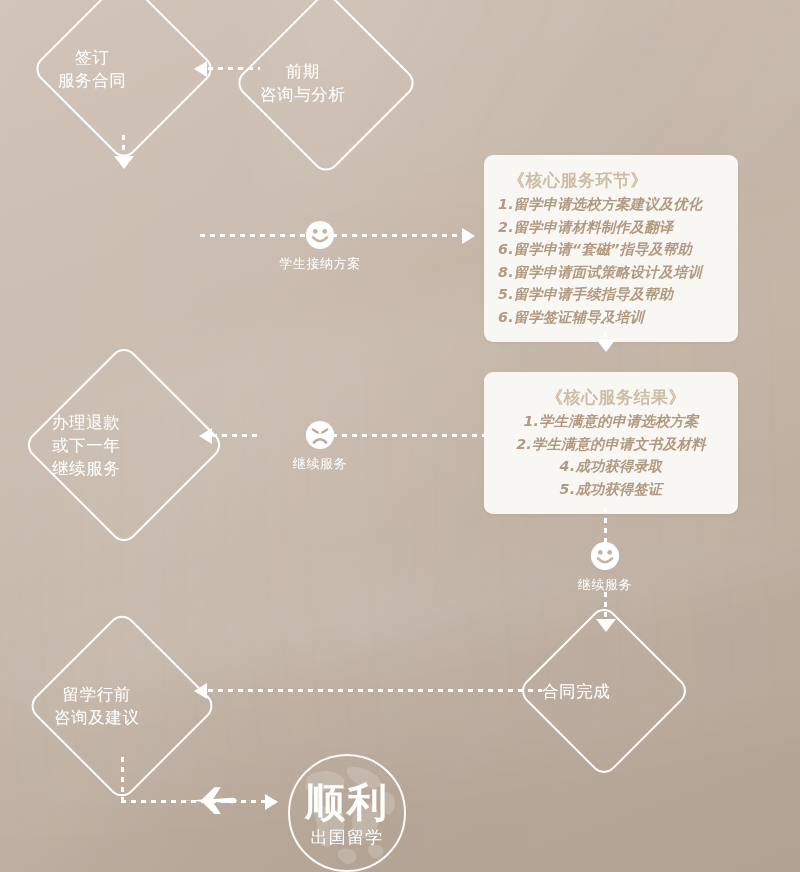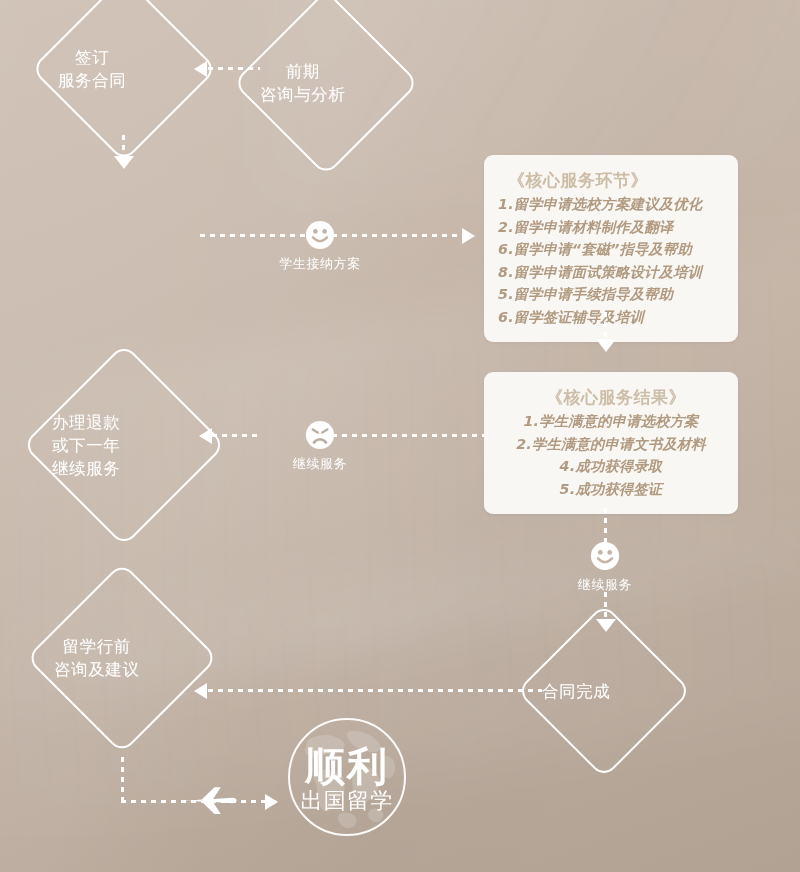--- a/index.html
+++ b/index.html
@@ -131,21 +131,21 @@
     opacity: 0.17;
   }
   .finalcircle .big {
     position: relative;
     color: #ffffff; font-size: 40px; font-weight: 700;
     letter-spacing: 2px; line-height: 44px;
     margin-top: 2px;
   }
   .finalcircle .small {
     position: relative;
-    color: #ffffff; font-size: 22px; letter-spacing: 1.2px;
+    color: #ffffff; font-size: 17px; letter-spacing: 1.2px;
     line-height: 22px; margin-top: 2px;
   }
   .plane { position: absolute; }
 </style>
 </head>
 <body>
 
 <div id="stage">
 
   <div class="streak s1"></div>
@@ -242,35 +242,35 @@
   <div class="arrow-d" style="left:596px; top:619px;"></div>
 
   <div class="diamond" style="left:542px; top:629px; width:124px; height:124px;">
     <div class="shape"></div>
     <div class="dlabel">合同完成</div>
   </div>
 
   <div class="hdots" style="left:208px; top:689px; width:334px;"></div>
   <div class="arrow-l" style="left:194px; top:683px;"></div>
 
-  <div class="diamond" style="left:54px; top:590px; width:136px; height:136px;">
+  <div class="diamond" style="left:54px; top:638px; width:136px; height:136px;">
     <div class="shape"></div>
     <div class="dlabel">留学行前
 咨询及建议</div>
   </div>
 
   <div class="vdots" style="left:121px; top:757px; height:46px;"></div>
   <div class="hdots" style="left:121px; top:800px; width:155px;"></div>
   <div class="arrow-r" style="left:265px; top:794px;"></div>
 
   <svg class="plane" viewBox="0 0 64 40" style="left:180px; top:778px; width:58px; height:44px;">
     <path d="M2 21.5 L24 19.5 L38 6 L45 6 L36.5 19 L58 17.5 C61 17.4 62.5 19.2 62.5 20.6 C62.5 22 61 23.6 58 23.6 L36.5 22.2 L45 35.5 L38 35.5 L24 22 L2 20 Z" fill="#ffffff"></path>
   </svg>
 
-  <div class="finalcircle" style="left:288px; top:718px; width:118px; height:118px;">
+  <div class="finalcircle" style="left:288px; top:754px; width:118px; height:118px;">
     <svg class="globe" viewBox="0 0 120 120">
       <g fill="#ffffff">
         <path d="M18 22 C26 16 38 14 48 18 C56 21 60 26 56 31 C50 37 40 34 33 38 C26 42 20 40 16 34 Z"></path>
         <path d="M62 12 C72 10 84 14 92 22 C98 28 96 34 88 34 C80 34 70 30 64 24 C60 20 58 14 62 12 Z"></path>
         <path d="M100 38 C108 38 112 46 110 54 C108 62 102 64 98 58 C94 52 94 40 100 38 Z"></path>
         <path d="M30 54 C40 50 52 54 56 62 C60 70 56 82 48 90 C42 96 36 98 32 92 C28 84 30 70 26 64 C24 58 26 56 30 54 Z"></path>
         <path d="M70 48 C80 46 92 52 94 62 C96 72 88 82 80 86 C72 90 66 86 66 78 C66 68 64 52 70 48 Z"></path>
         <path d="M54 98 C62 96 70 100 70 106 C70 112 62 116 56 112 C50 108 48 100 54 98 Z"></path>
         <path d="M86 94 C94 92 100 96 98 102 C96 108 88 110 84 104 C81 100 82 95 86 94 Z"></path>
       </g>

